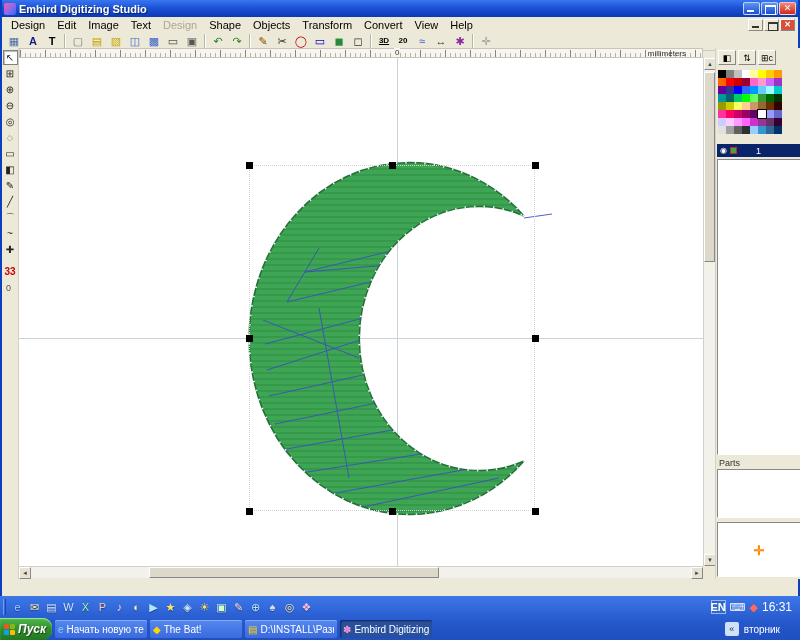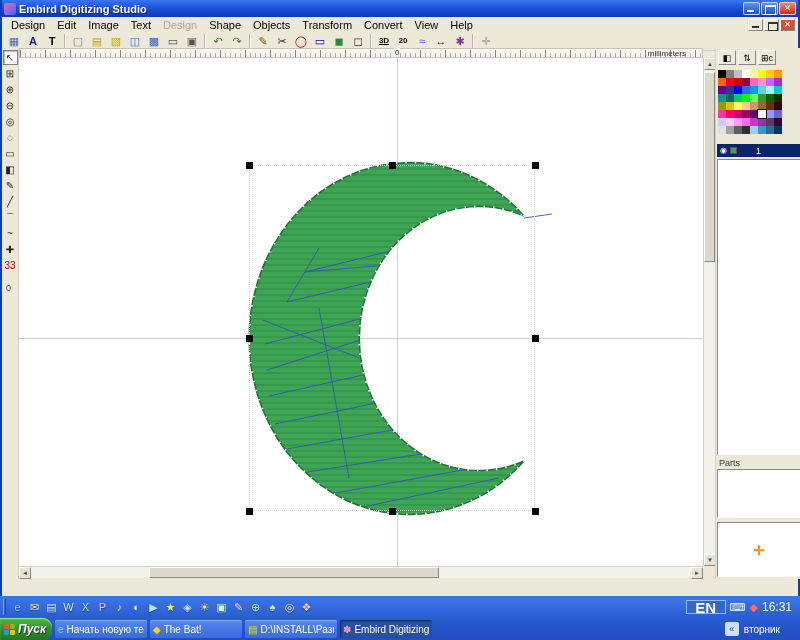--- a/index.html
+++ b/index.html
@@ -38,21 +38,21 @@
   .tb-glyph.small { font-size:8px; font-weight:bold; }
   .tb-sep { width:2px; height:14px; margin:0 2px; border-left:1px solid #b8b4a8; border-right:1px solid #fff; }
 
   
   .left-tools { position:absolute; left:0; top:48px; width:17px; bottom:17px; background:#ece9d8;
                 display:flex; flex-direction:column; align-items:center; padding-top:2px; gap:1px;
                 border-right:1px solid #d4d0c8; }
   .lt-btn { width:15px; height:15px; display:flex; align-items:center; justify-content:center;
             font-size:10px; color:#222; border:1px solid transparent; }
   .lt-btn.active { background:#fff; border:1px solid #808080; box-shadow:inset 1px 1px 1px #bbb; }
-  .lt-counter { margin-top:2px; color:#cc0000; font-size:10px; font-weight:normal; }
+  .lt-counter { margin-top:8px; color:#cc0000; font-size:10px; font-weight:bold; }
   .left-zero { position:absolute; left:4px; top:283px; font-size:9px; color:#555; }
 
   
   .ruler-top { position:absolute; left:17px; top:48px; width:684px; height:10px; background:#f6f5f0;
                border:1px solid #c8c4b8; }
   .ruler-ticks { position:absolute; left:0; right:0; bottom:0; top:0;
      background-image:repeating-linear-gradient(90deg,#8a867c 0 1px,transparent 1px 25px),
                       repeating-linear-gradient(90deg,#b6b2a6 0 1px,transparent 1px 5px);
      background-size:100% 7px,100% 4px; background-position:0 bottom,0 bottom; background-repeat:no-repeat,no-repeat; }
   .ruler-zero { position:absolute; left:374px; top:-1px; font-size:8px; color:#333; background:#f6f5f0; padding:0 1px; }
@@ -101,21 +101,21 @@
   .sb-sw-mix { width:9px; height:9px; background:linear-gradient(90deg,#d03030 50%,#3050c0 50%); border:1px solid #333; }
 
   
   .taskbar { position:absolute; left:0; right:0; bottom:0; height:44px;
              background:linear-gradient(180deg,#3d77e8 0%,#2558cc 60%,#1f4fc0 100%); color:#fff; }
   .tb-row1 { height:22px; display:flex; align-items:center; padding-left:3px; }
   .ql-handle { width:3px; height:16px; margin-right:3px; border-left:1px solid #6f9cf0; border-right:1px solid #1a44a8; }
   .ql-btn { width:17px; height:18px; display:flex; align-items:center; justify-content:center; }
   .ql-glyph { font-size:11px; line-height:1; text-shadow:0 1px 1px rgba(0,0,0,.4); }
   .tray-top { margin-left:auto; display:flex; align-items:center; gap:4px; padding-right:8px; }
-  .lang-badge { width:40px; height:14px; background:#3468c8; border:1px solid #9ab8f0; color:#fff; font-size:15px;
+  .lang-badge { width:15px; height:14px; background:#3468c8; border:1px solid #9ab8f0; color:#fff; font-size:11px;
                 font-weight:bold; display:flex; align-items:center; justify-content:center; }
   .tray-icon { font-size:11px; }
   .tray-time { font-size:12px; }
   .tb-row2 { height:22px; display:flex; align-items:center; gap:3px; }
   .start-btn { width:52px; height:22px; display:flex; align-items:center; gap:3px; padding-left:4px;
                background:linear-gradient(180deg,#4fb84c 0%,#2f8c2c 55%,#237822 100%);
                border-radius:0 9px 9px 0; box-shadow:inset 0 1px 1px #9fe89c; }
   .start-flag { width:11px; height:11px; display:grid; grid-template-columns:5px 5px; grid-auto-rows:5px; gap:1px; }
   .start-flag span { border-radius:1px; }
   .sf-r{background:#f35325}.sf-g{background:#81bc06}.sf-b{background:#05a6f0}.sf-y{background:#ffba08}

